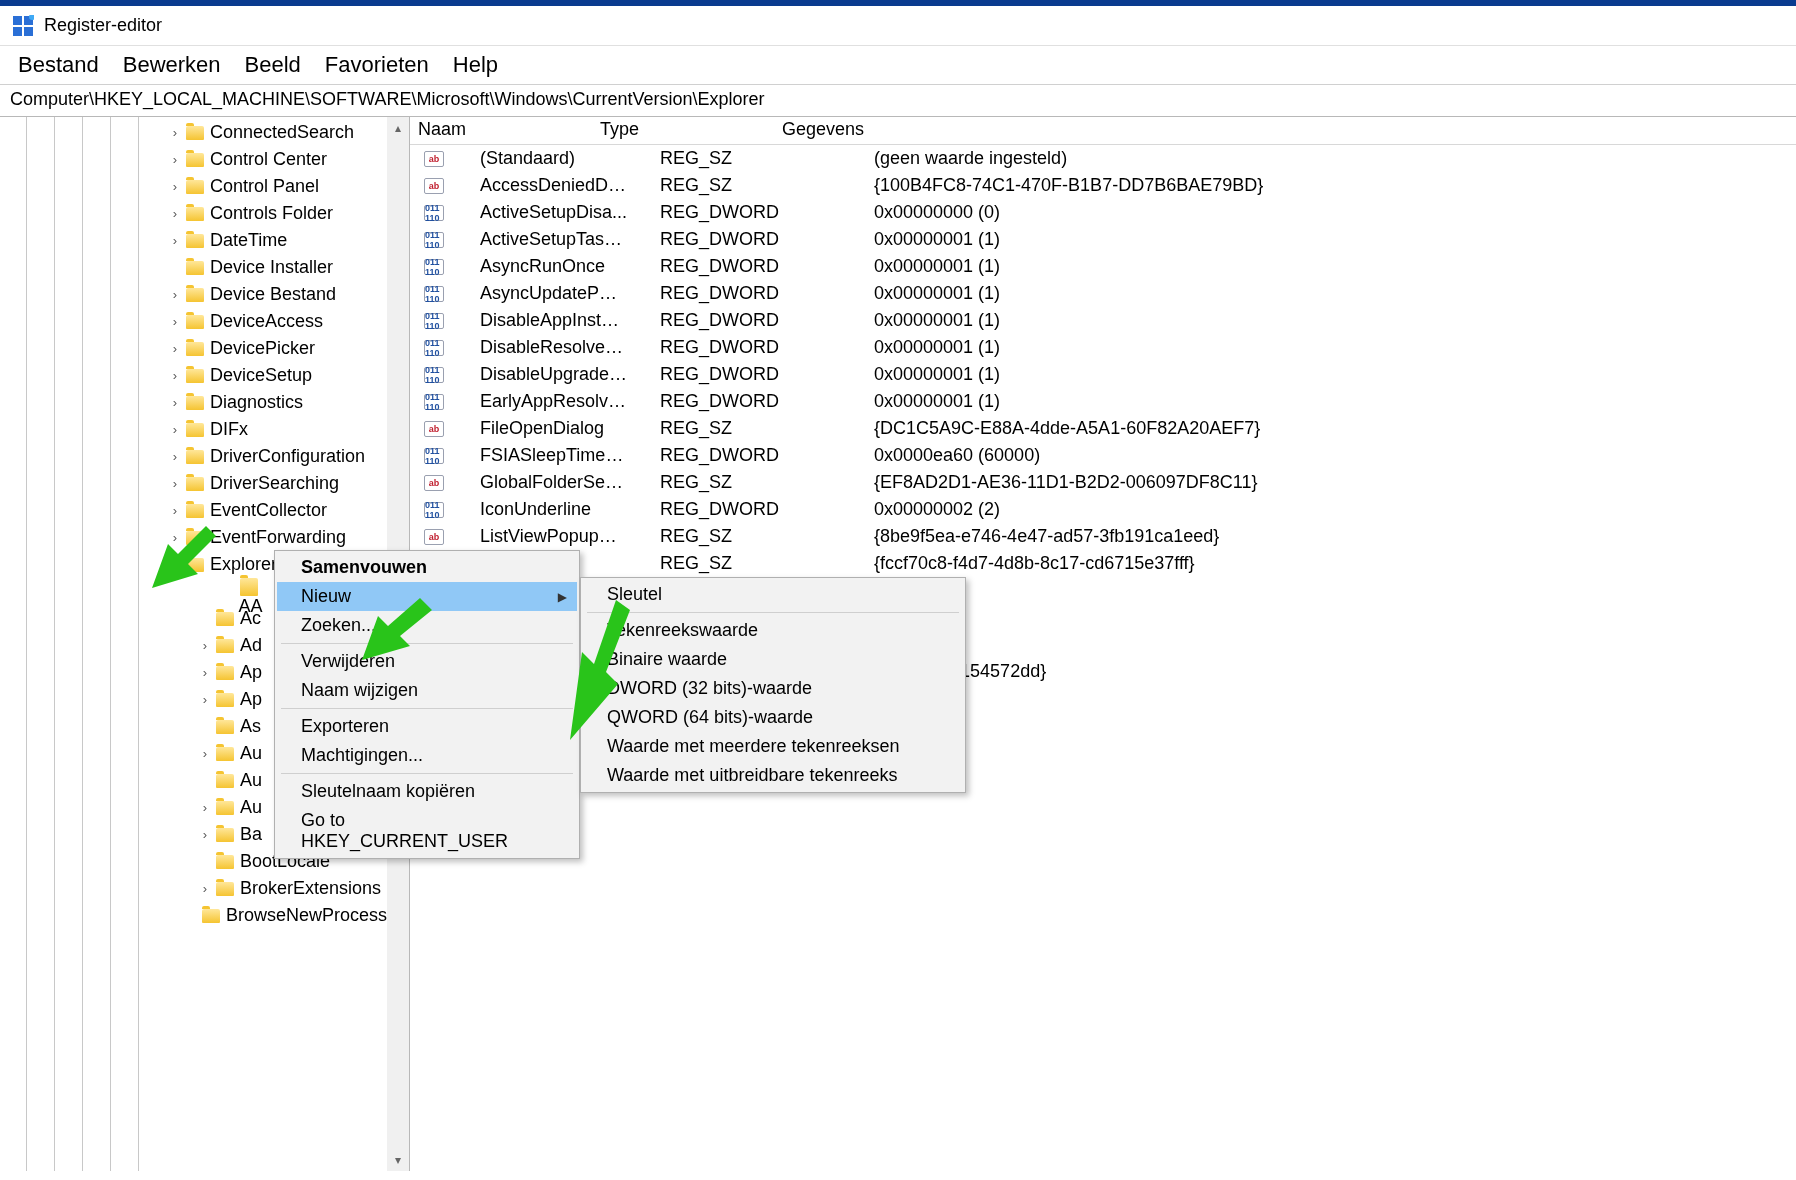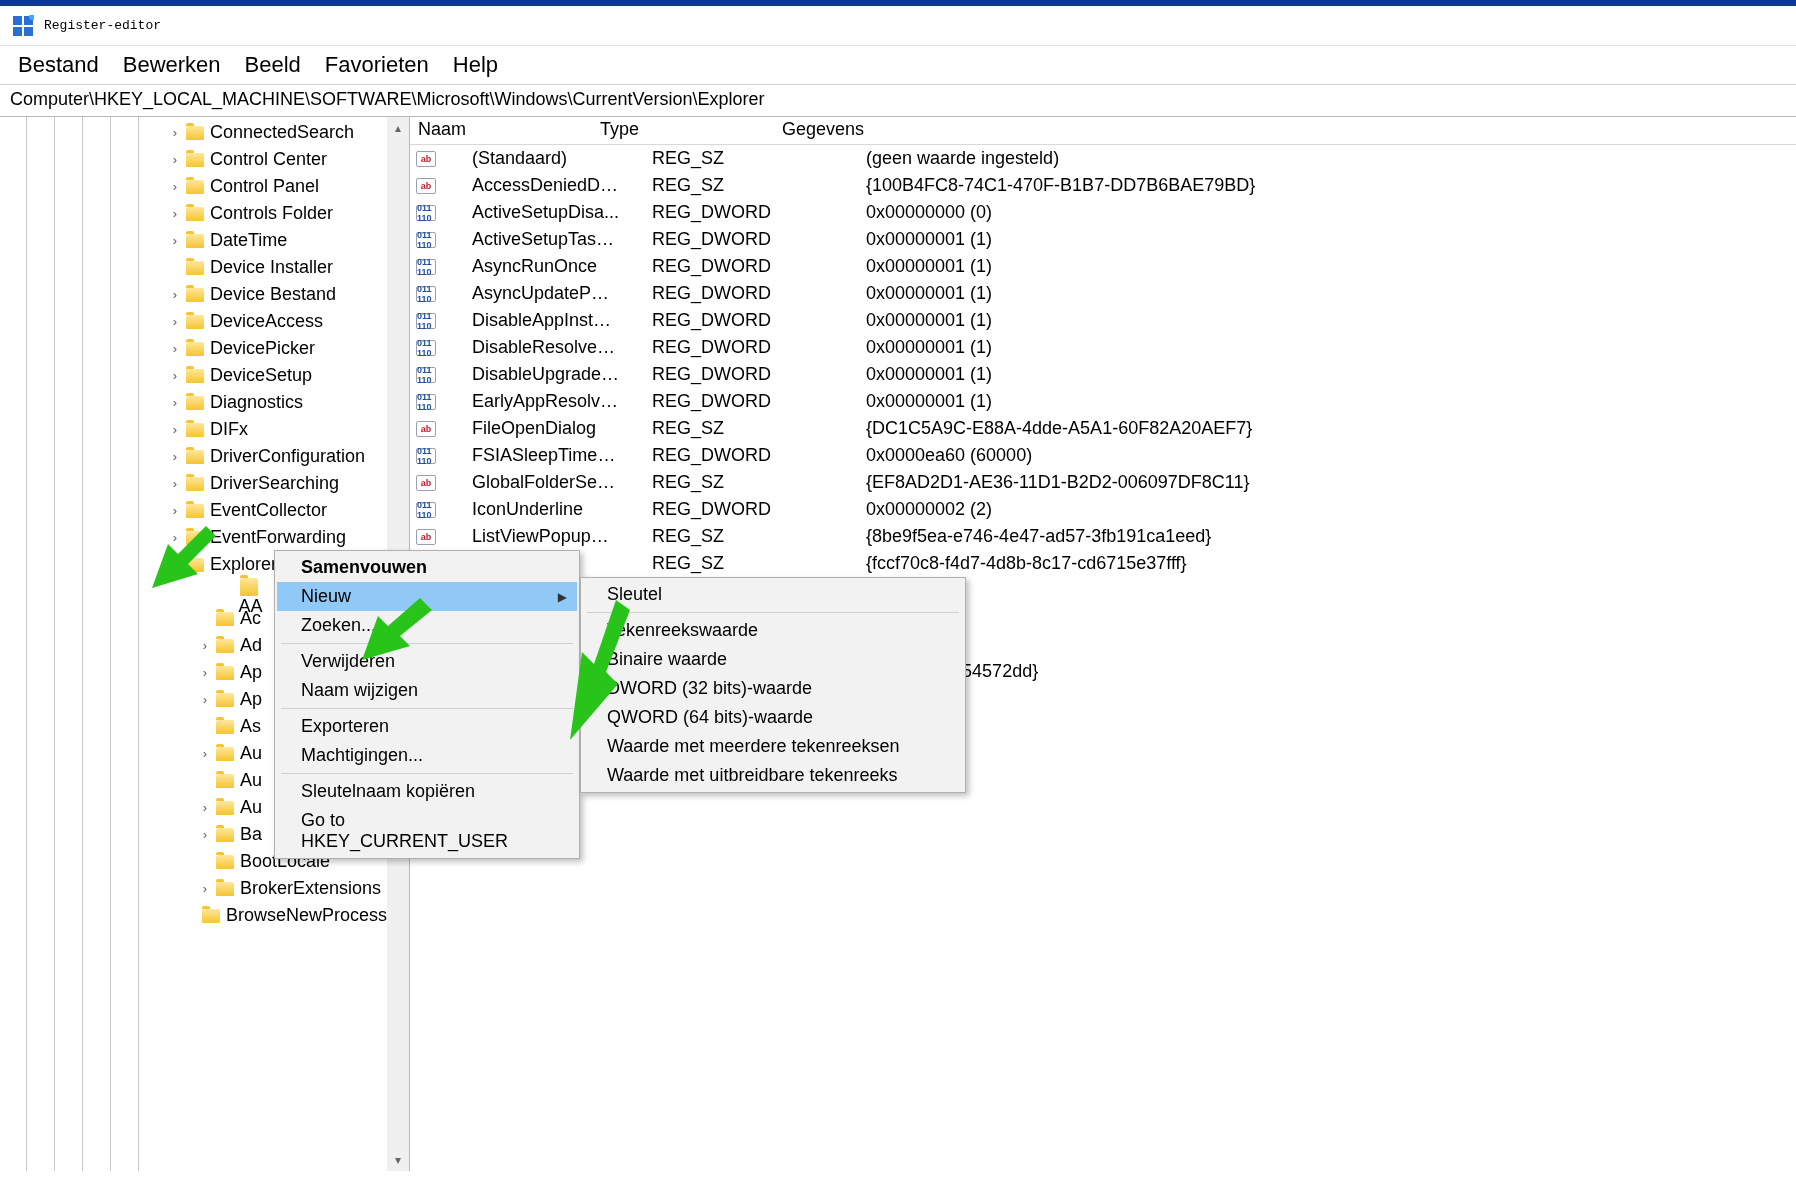--- a/index.html
+++ b/index.html
@@ -19,21 +19,21 @@
     align-items: center;
     height: 40px;
     padding: 4px 12px;
     border-bottom: 1px solid #e0e0e0;
   }
   .app-icon {
     width: 22px; height: 22px;
     margin-right: 10px;
     display: inline-block;
   }
-  .app-title { font-size: 13px; font-family: Liberation Mono, monospace; }
+  .app-title { font-size: 18px; }
   .menubar {
     display: flex;
     gap: 0;
     padding: 2px 6px;
     border-bottom: 1px solid #d0d0d0;
   }
   .menubar .menu-item {
     padding: 4px 12px;
     font-size: 22px;
     cursor: default;
@@ -134,20 +134,21 @@
     border-right: 1px solid transparent;
   }
   .col-name { width: 182px; }
   .col-type { width: 182px; }
   .col-data { flex: 1; }
 
   .list-row {
     display: flex;
     align-items: center;
     height: 27px;
+    padding-left: 8px;
   }
   .val-icon {
     width: 20px; height: 16px;
     margin: 0 4px 0 6px;
     flex: 0 0 20px;
     border: 1px solid #9aa0b0;
     border-radius: 2px;
     background: #fff;
     display: flex; align-items: center; justify-content: center;
     font-size: 9px;

